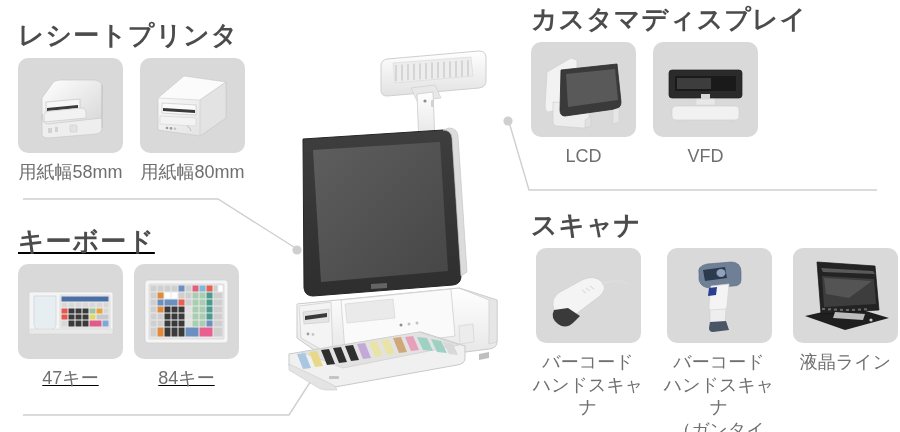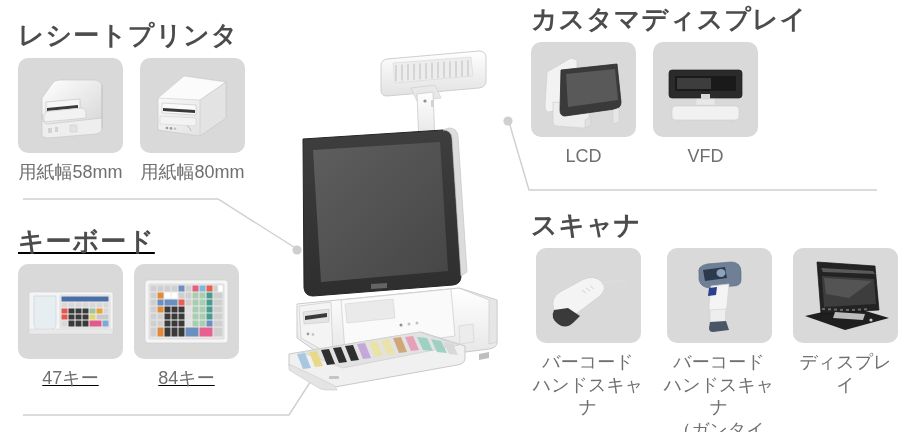--- a/index.html
+++ b/index.html
@@ -363,21 +363,21 @@
                 <rect x="47" y="60.9" width="3" height="2"></rect>
               <rect x="53" y="61" width="3" height="2"></rect>
                 <rect x="59" y="60.9" width="3" height="2"></rect>
               <rect x="65" y="60.6" width="3" height="2"></rect>
                 <rect x="71" y="60.3" width="3" height="2"></rect>
             </g>
             <path d="M42,64 L72,66 L70,72 L40,70 Z" fill="#d8d8d8" opacity="0.85"></path>
             <circle cx="78" cy="72" r="1.6" fill="#cfcfcf"></circle>
           </svg>
         </div>
-        <div class="caption">ディスプレイ</div>
+        <div class="caption">液晶ライン</div>
       </div>
 
     </div>
   </div>
 
   <div id="pos">
     <svg viewBox="0 0 235 360" width="235" height="360">
       <defs>
         <linearGradient id="gWhite" x1="0" y1="0" x2="0" y2="1">
           <stop offset="0" stop-color="#ffffff"></stop>

